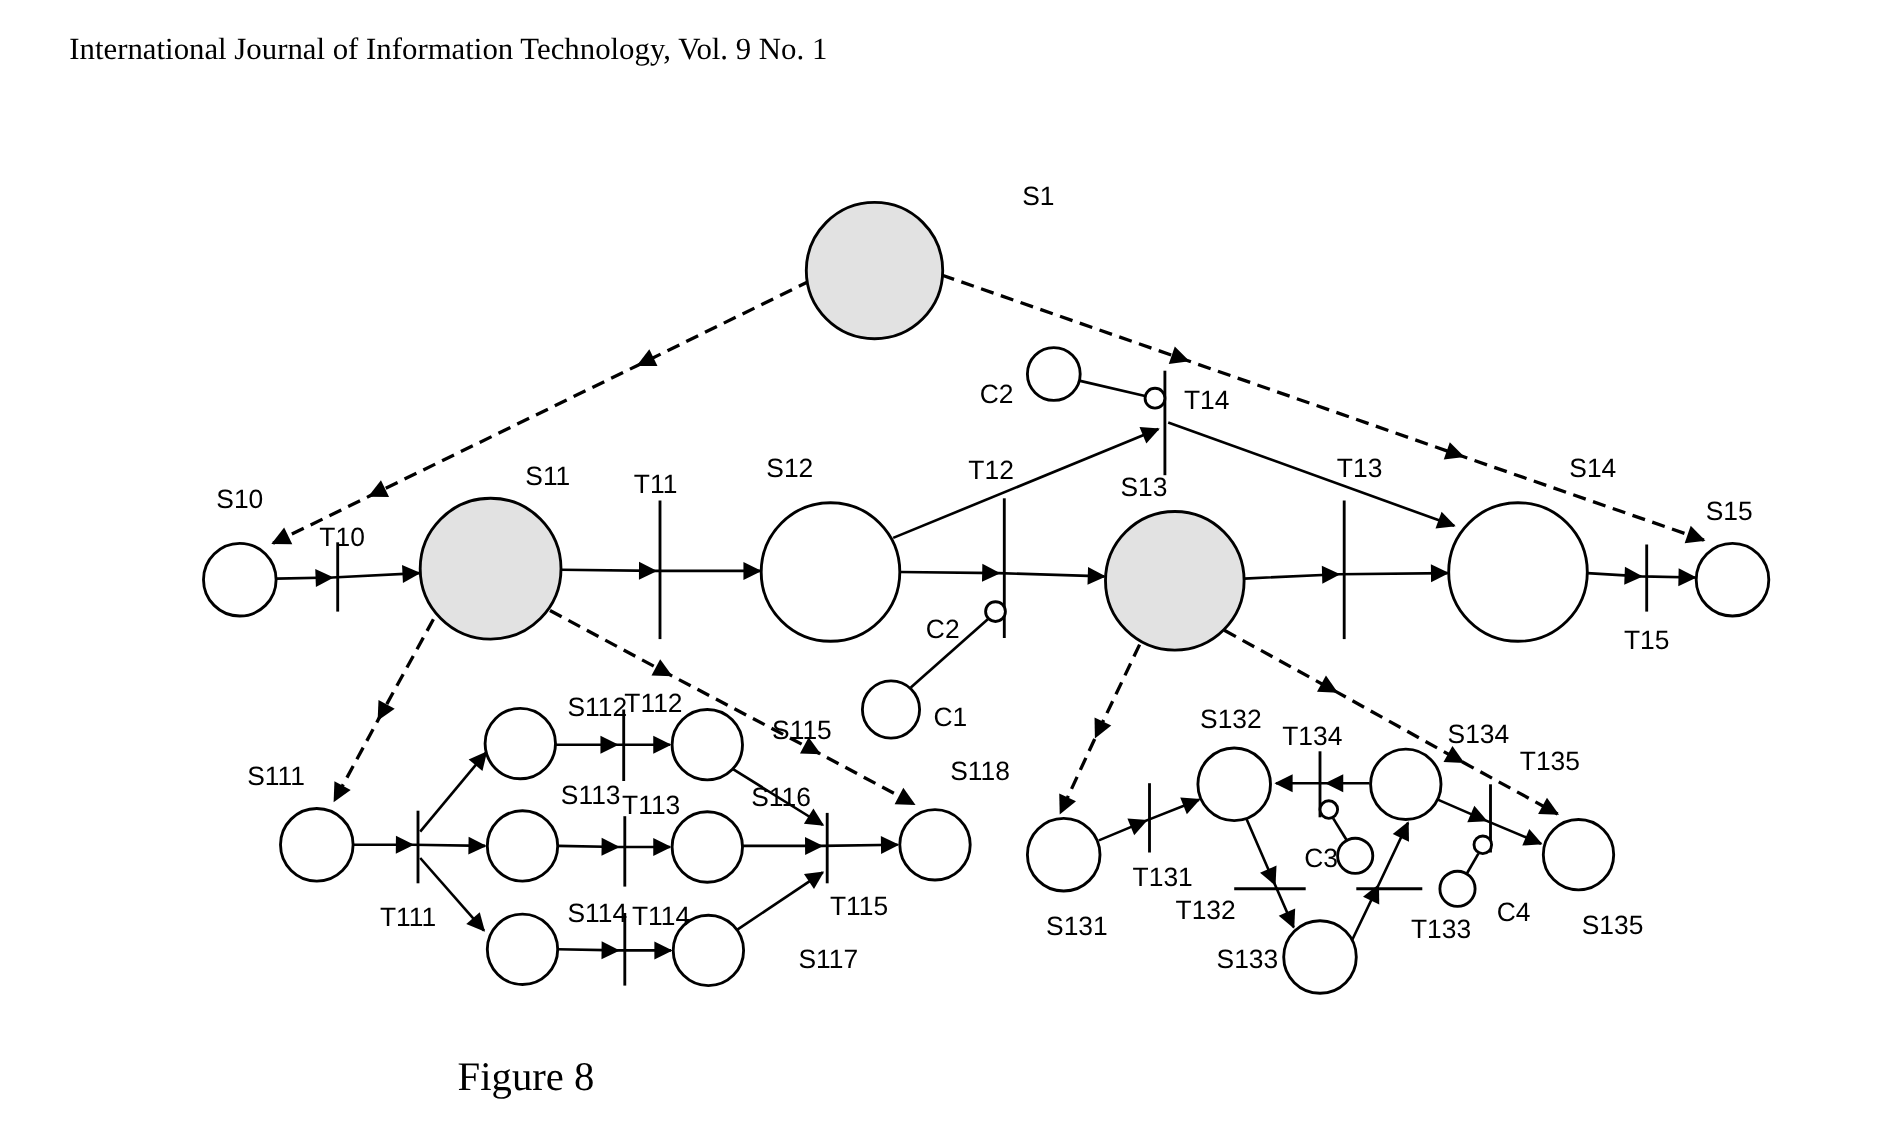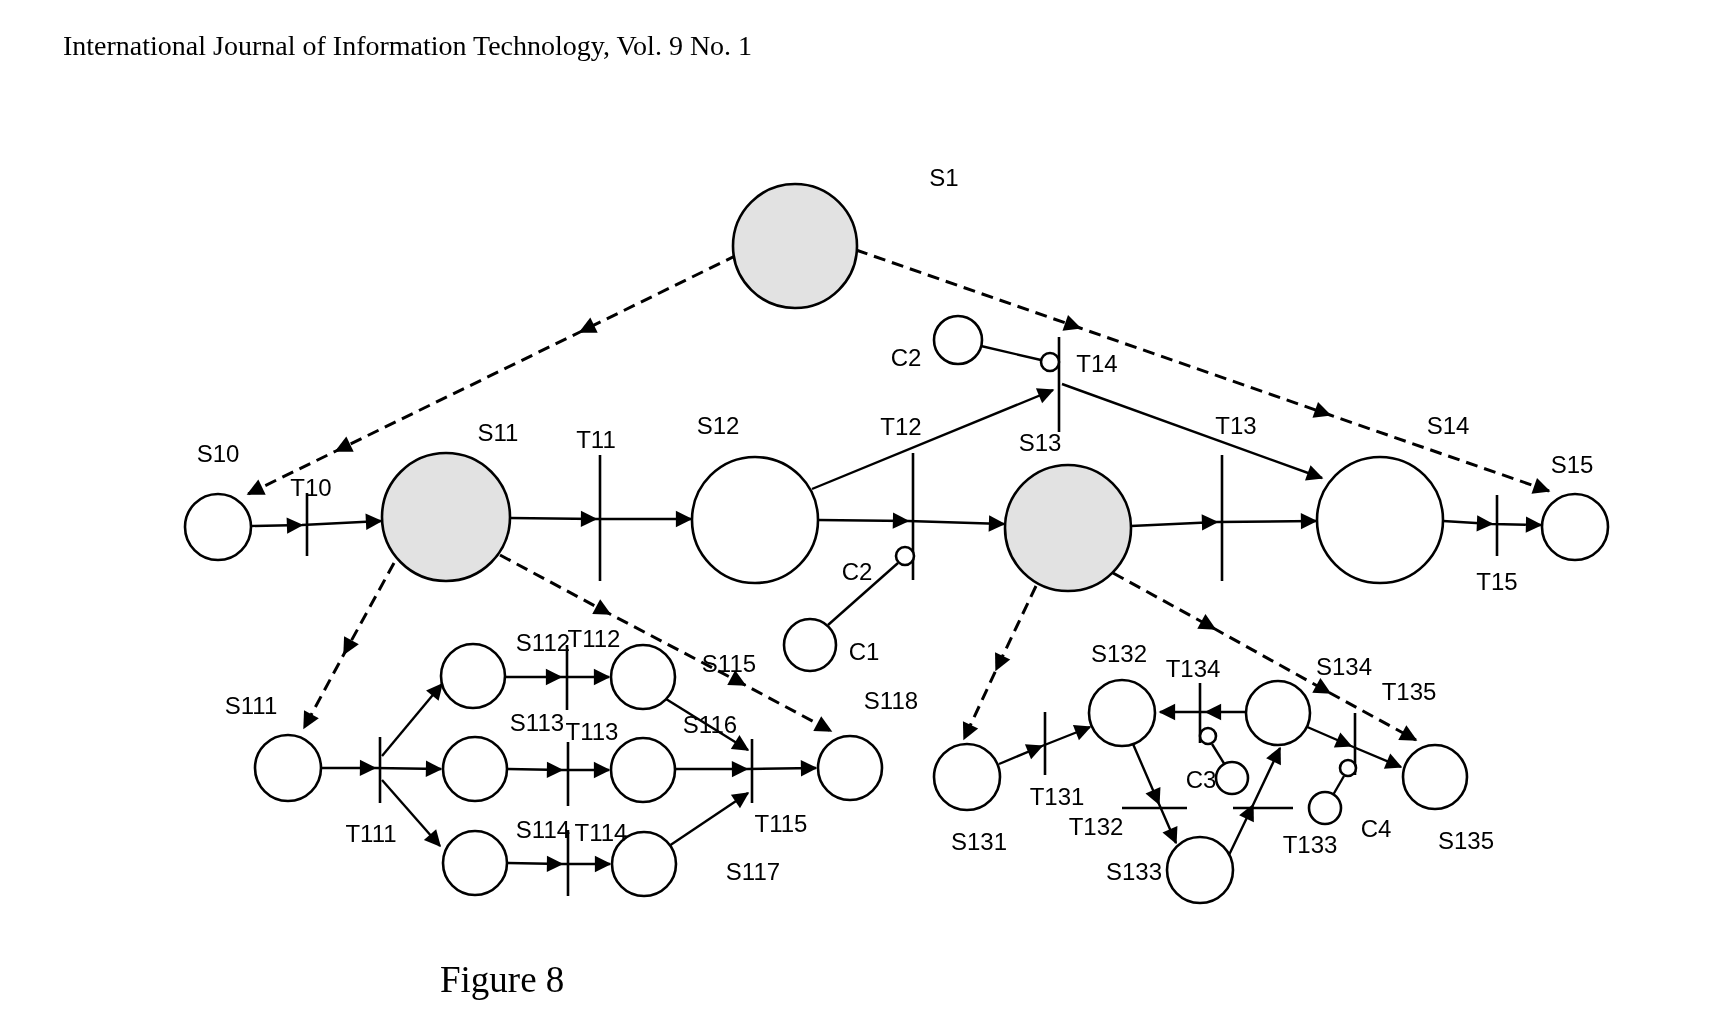--- a/index.html
+++ b/index.html
@@ -21,21 +21,21 @@
   .journal-header {
     position: absolute;
     left: 63px;
     top: 30px;
     font-size: 28px;
     color: #000000;
     white-space: nowrap;
   }
   .figure-caption {
     position: absolute;
-    left: 440px;
+    left: 416px;
     top: 958px;
     display: flex;
     gap: 58px;
     font-size: 37px;
     color: #000000;
     white-space: nowrap;
   }
   svg.diagram {
     position: absolute;
     left: 0;

